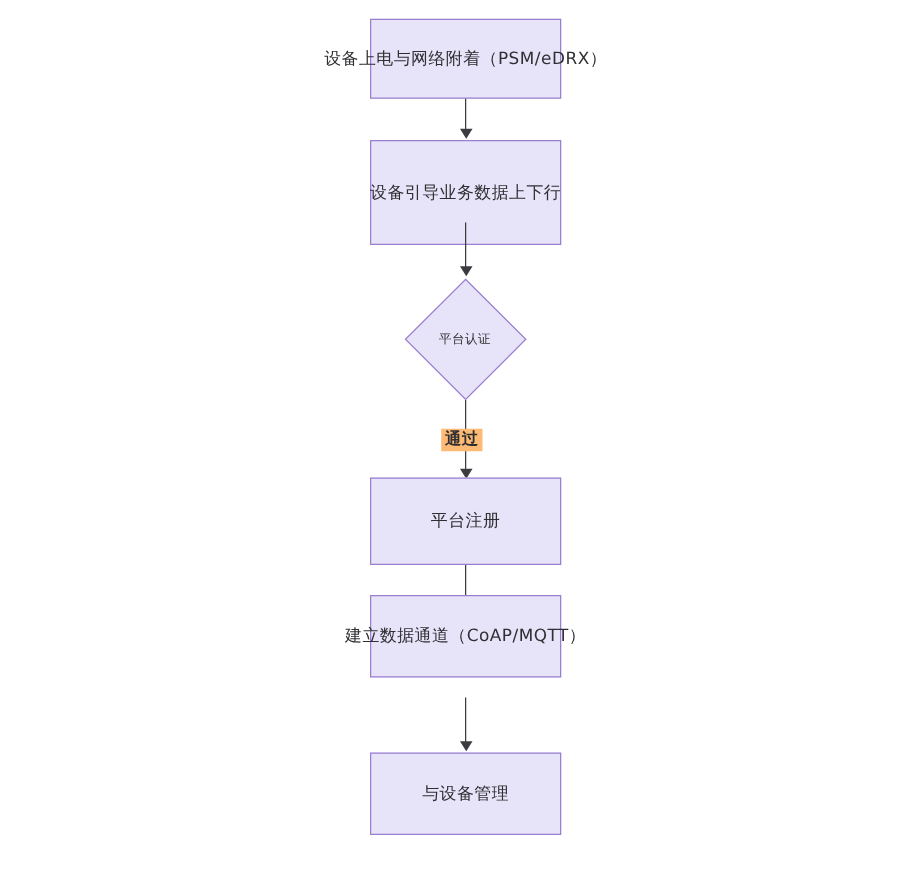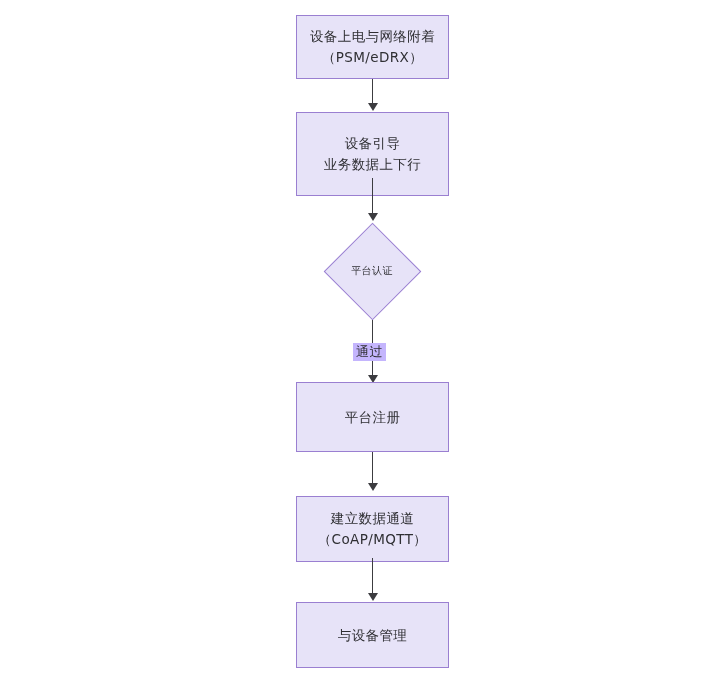--- a/index.html
+++ b/index.html
@@ -23,21 +23,21 @@
     height: 700px;
   }
 
   
   .node-box {
     position: absolute;
     box-sizing: border-box;
     background: #e7e3f8;
     border: 1.4px solid #9a7fd1;
     display: flex;
-    flex-direction: column;
+    flex-direction: row;
     align-items: center;
     justify-content: center;
     color: #2f2f33;
     font-size: 13.5px;
     line-height: 1.55;
     text-align: center;
     letter-spacing: 0.4px;
   }
   .node-box .line {
     display: block;
@@ -84,27 +84,28 @@
     width: 0;
     height: 0;
     border-left: 5px solid transparent;
     border-right: 5px solid transparent;
     border-top: 8px solid #3c3c40;
   }
 
   
   .edge-label {
     position: absolute;
-    background: #c4b5fd;
+    background: #fdba74;
     color: #2f2f33;
     font-size: 13px;
     line-height: 1.2;
     padding: 1px 3px;
     white-space: nowrap;
     letter-spacing: 0.4px;
+    font-weight: bold;
   }
 </style>
 </head>
 <body>
 
 <div id="flow-canvas">
 
   <div class="node-box" style="left:296px; top:15px; width:153px; height:64px;">
     <span class="line">设备上电与网络附着</span>
     <span class="line">（PSM/eDRX）</span>
@@ -130,21 +131,21 @@
   <div class="edge-label" style="left:353px; top:343px;">通过</div>
   <div class="arrowhead" style="left:367.5px; top:375px;"></div>
 
   <div class="node-box" style="left:296px; top:382px; width:153px; height:70px;">
     <span class="line">平台注册</span>
   </div>
 
   <div class="connector" style="left:372px; top:452px; height:32px;"></div>
   <div class="arrowhead" style="left:367.5px; top:483px;"></div>
 
-  <div class="node-box" style="left:296px; top:496px; width:153px; height:66px;">
+  <div class="node-box" style="left:296px; top:476px; width:153px; height:66px;">
     <span class="line">建立数据通道</span>
     <span class="line">（CoAP/MQTT）</span>
   </div>
 
   <div class="connector" style="left:372px; top:558px; height:36px;"></div>
   <div class="arrowhead" style="left:367.5px; top:593px;"></div>
 
   <div class="node-box" style="left:296px; top:602px; width:153px; height:66px;">
     <span class="line">与设备管理</span>
   </div>

